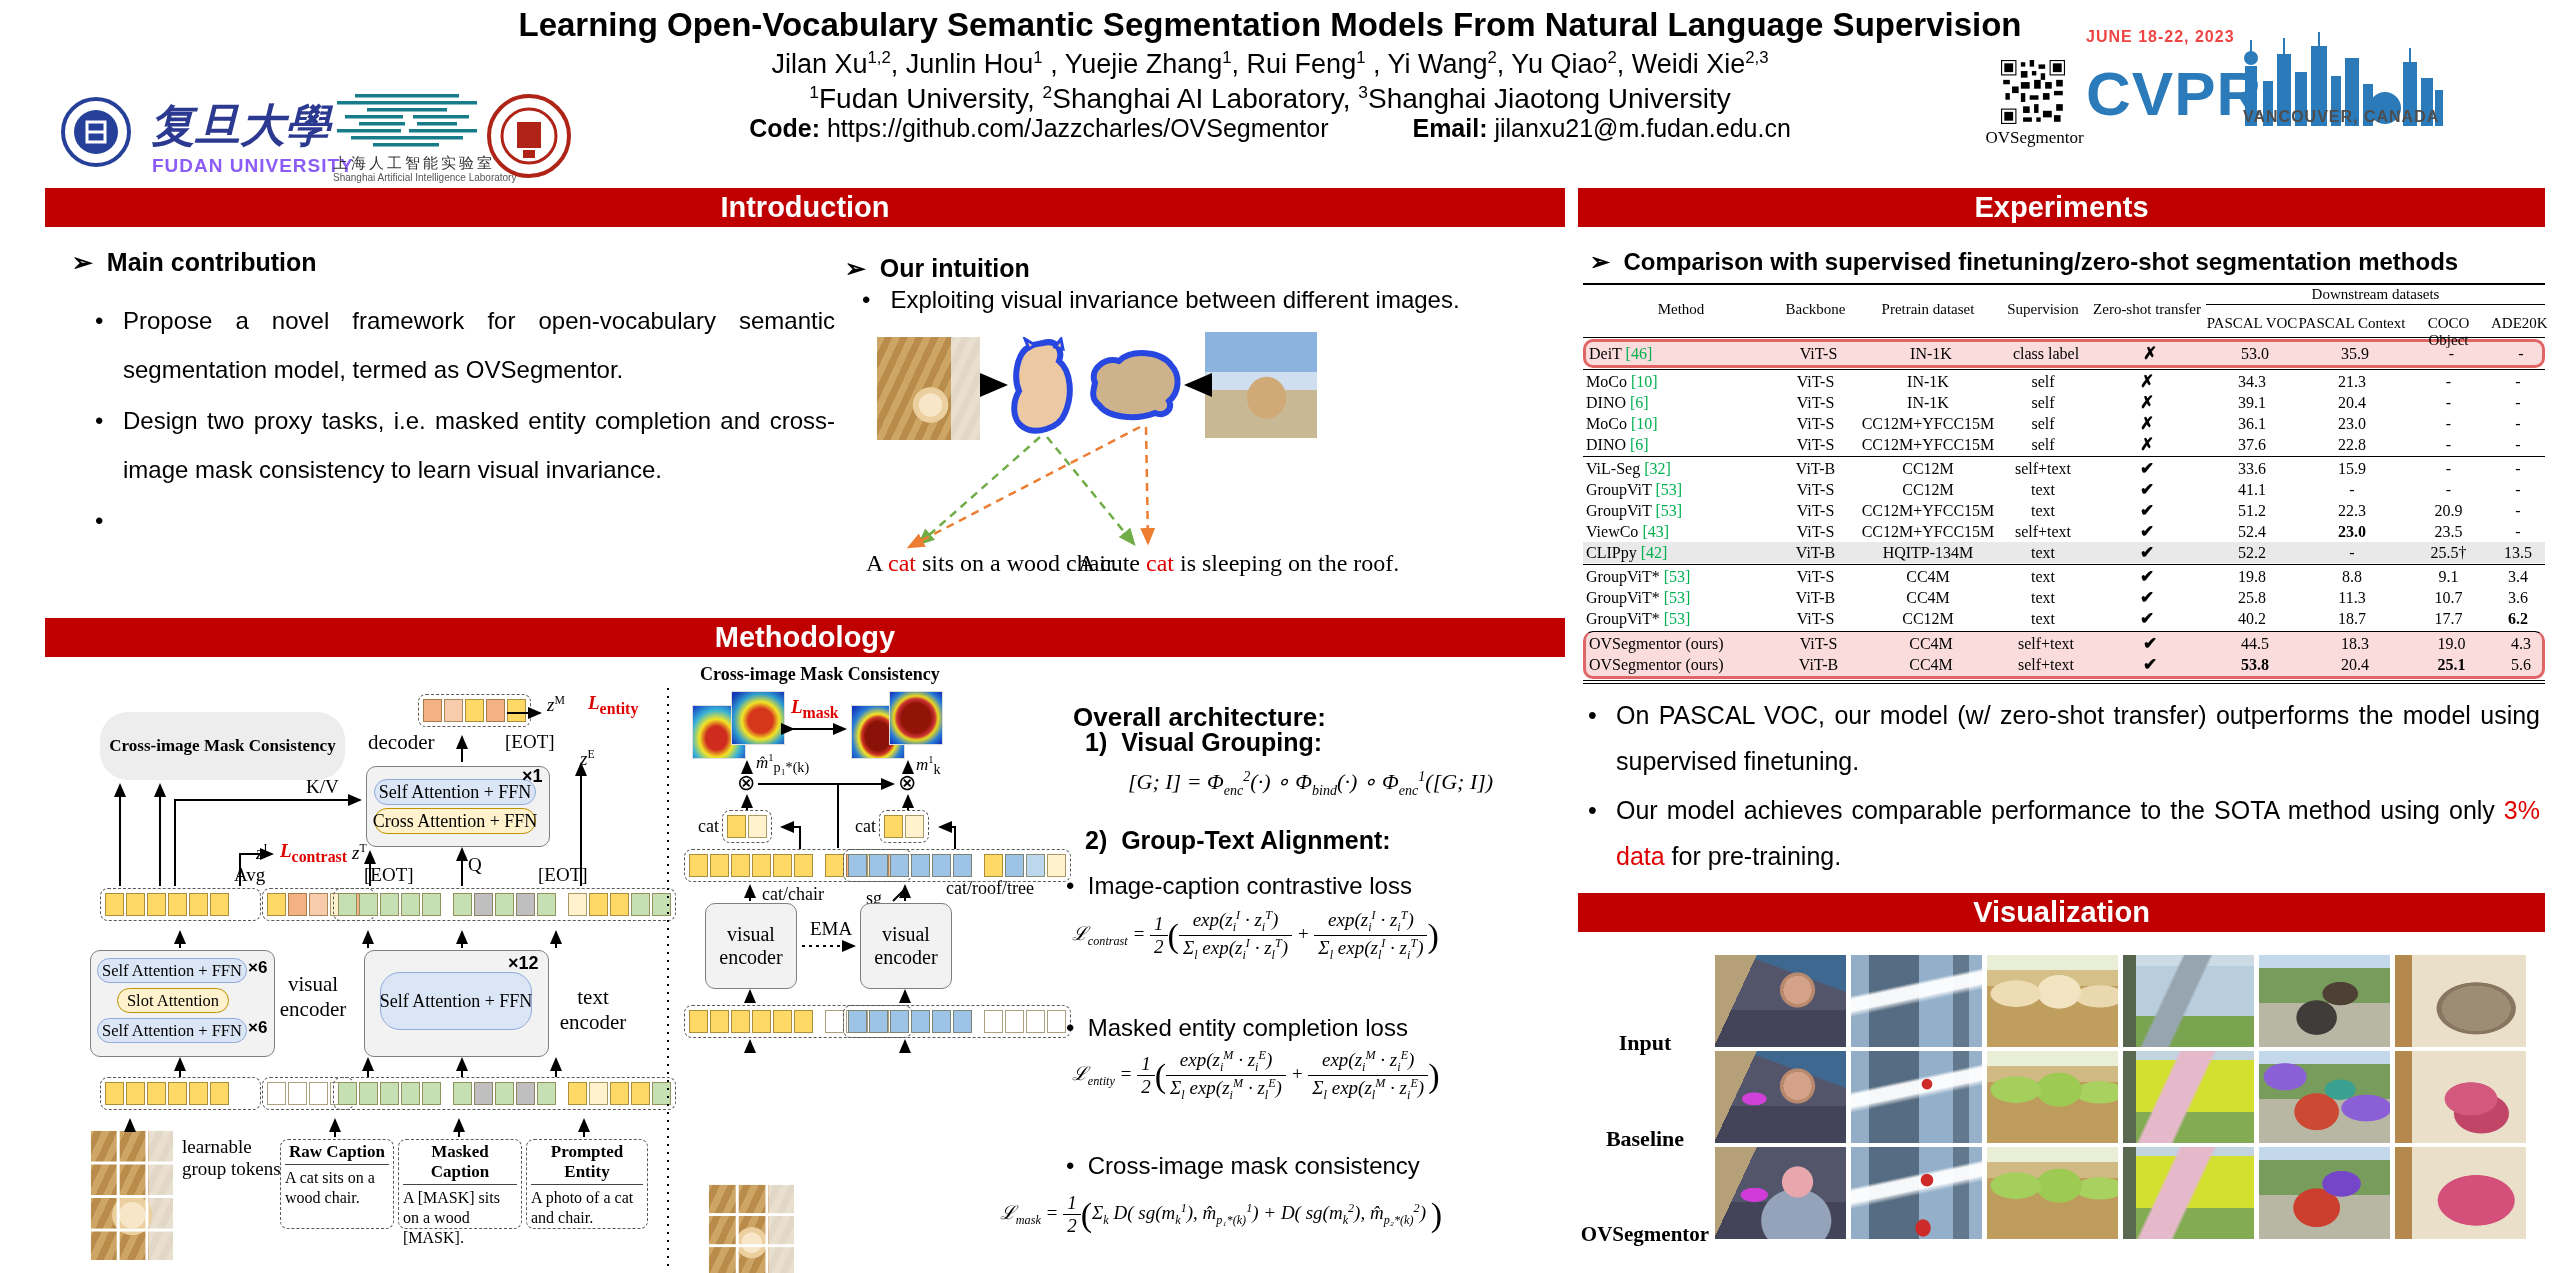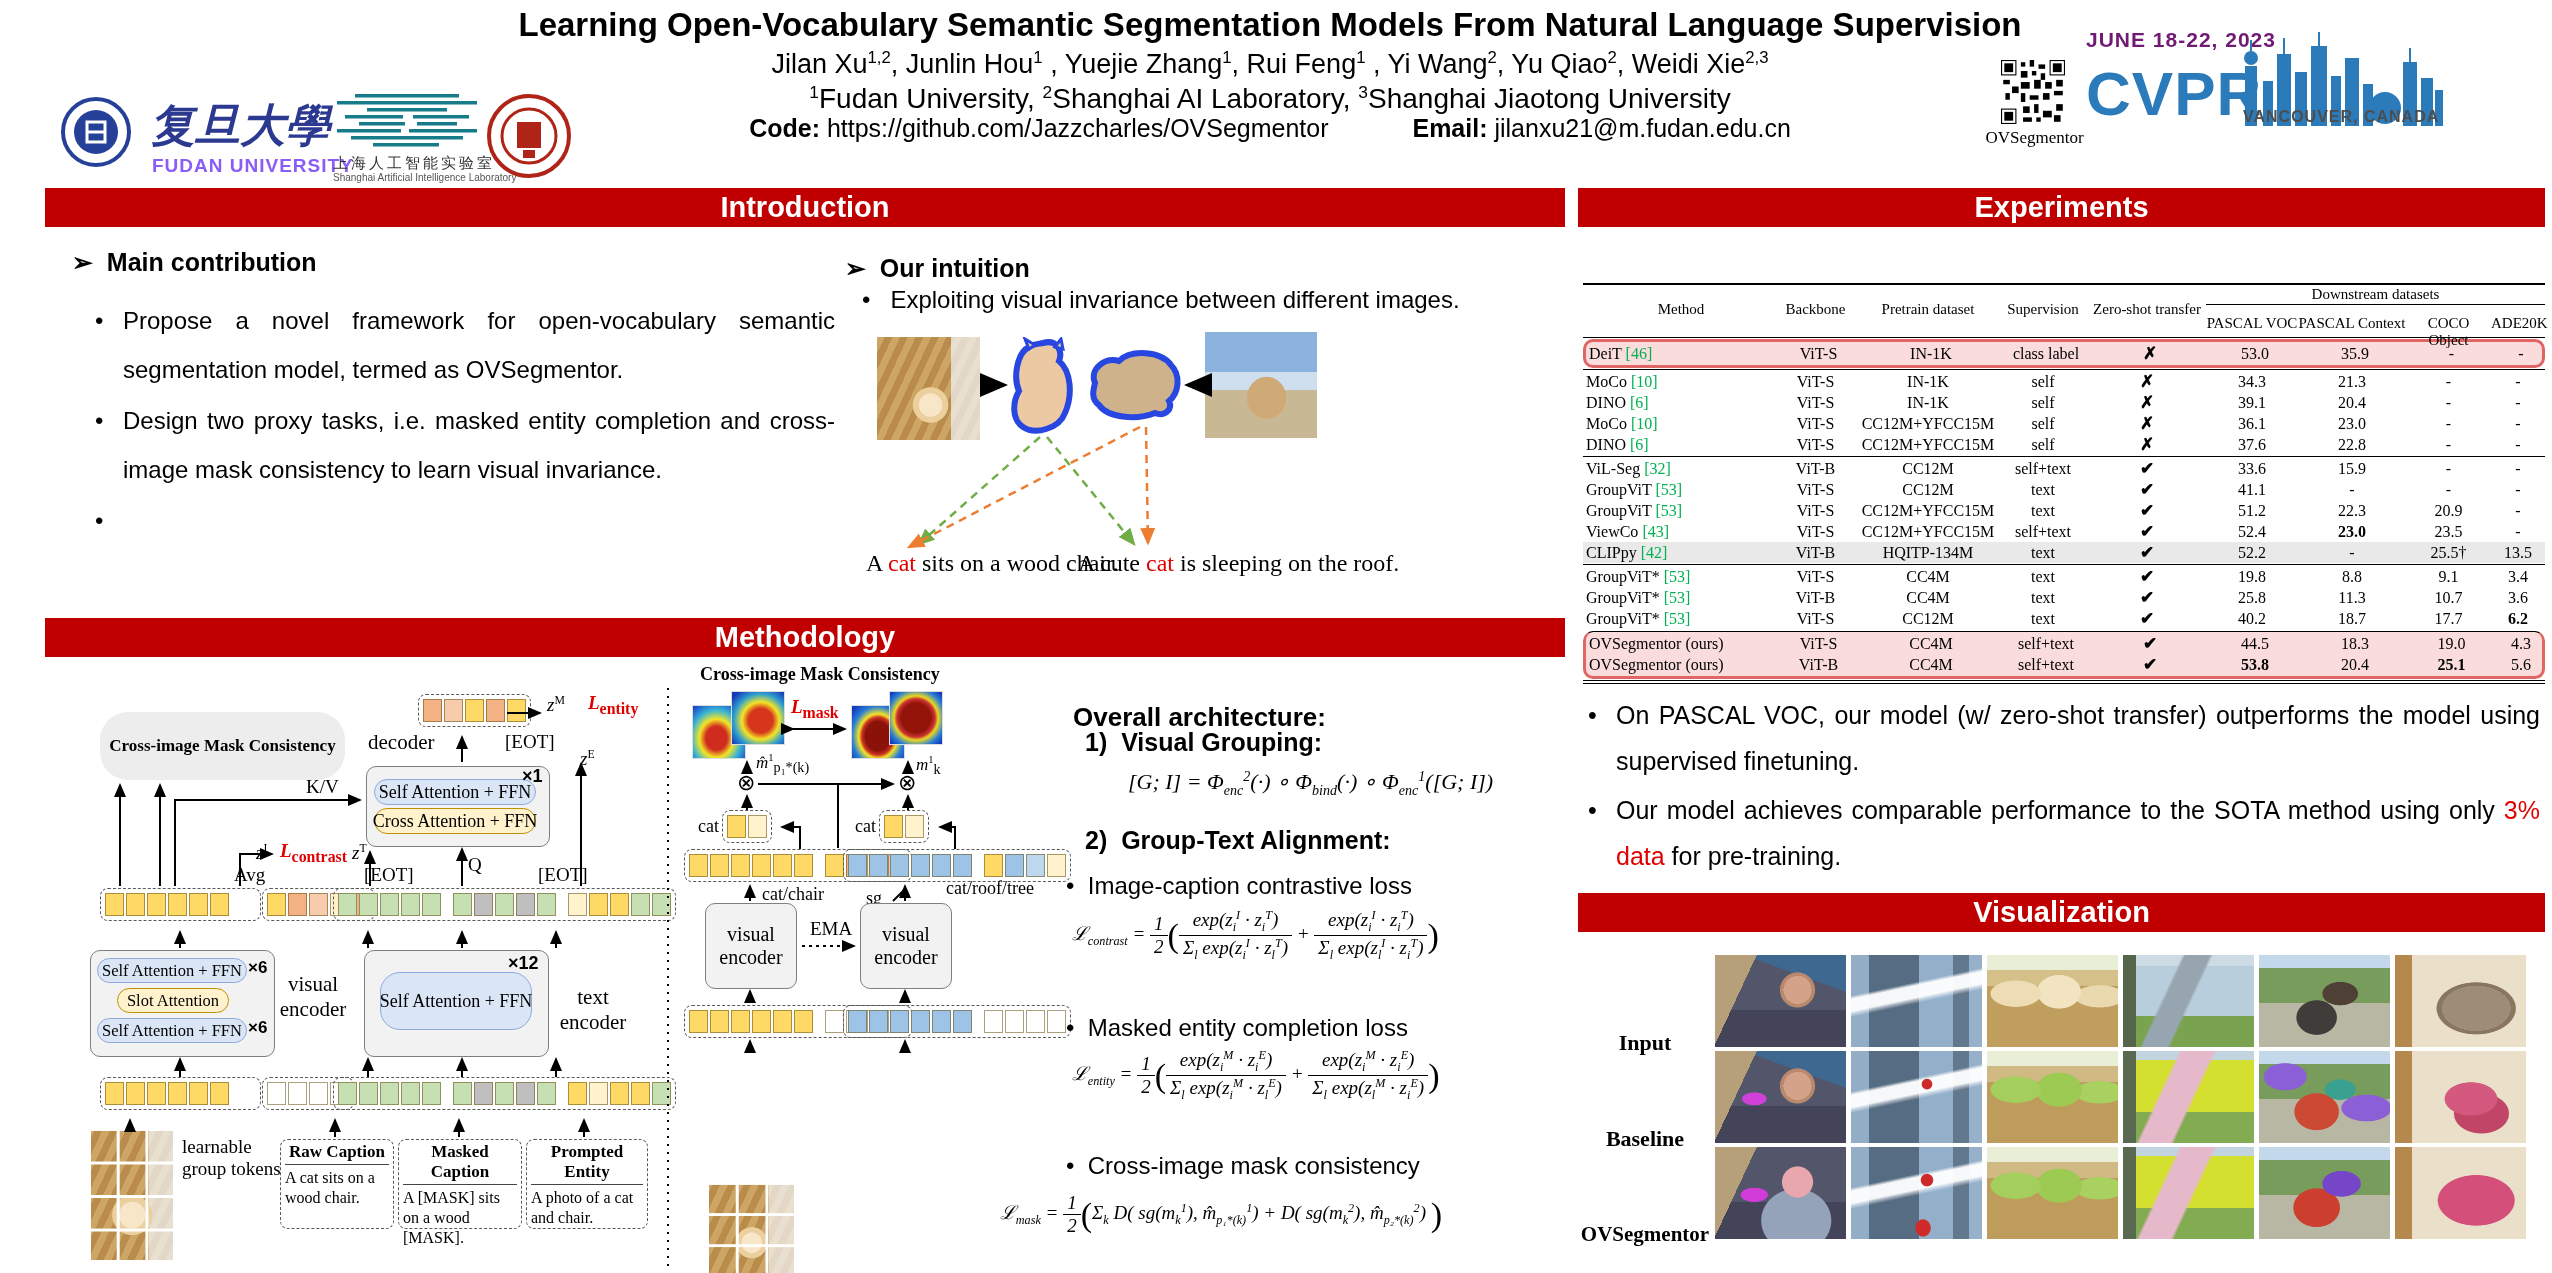--- a/index.html
+++ b/index.html
@@ -197,21 +197,21 @@
         <rect x="24" y="25" width="3" height="3"></rect>
     </g>
     <rect x="2" y="2" width="3" height="3" fill="#000"></rect>
       <rect x="24" y="2" width="3" height="3" fill="#000"></rect>
       <rect x="2" y="24" width="3" height="3" fill="#000"></rect>
     <rect x="1" y="1" width="5" height="5" fill="none" stroke="#fff" stroke-width="1"></rect>
     <rect x="23" y="1" width="5" height="5" fill="none" stroke="#fff" stroke-width="1"></rect>
     <rect x="1" y="23" width="5" height="5" fill="none" stroke="#fff" stroke-width="1"></rect>
   </svg>
   <div class="abs serif" style="left:1972px;top:128px;width:125px;text-align:center;font-size:17px;">OVSegmentor</div>
-  <div class="abs" style="left:2086px;top:28px;font-size:21px;font-weight:bold;color:#701a75;letter-spacing:1px;">JUNE 18-22, 2023</div>
+  <div class="abs" style="left:2086px;top:28px;font-size:16px;font-weight:bold;color:#ef4444;letter-spacing:1px;">JUNE 18-22, 2023</div>
   <div class="abs cvpr" style="left:2086px;top:58px;font-size:62px;letter-spacing:1px;">CVPR</div>
   <svg class="abs" style="left:2243px;top:26px;" width="200" height="100">
     <g fill="#2b7bbb">
       <rect x="2" y="40" width="12" height="60"></rect>
         <circle cx="8" cy="32" r="7"></circle>
         <rect x="7" y="14" width="2" height="14"></rect>
       <rect x="20" y="55" width="10" height="45"></rect>
         <rect x="34" y="28" width="14" height="72"></rect>
         <rect x="40" y="12" width="2" height="16"></rect>
       <rect x="52" y="46" width="12" height="54"></rect>
@@ -271,20 +271,24 @@
   </svg>
   <div class="abs img-roof" style="left:1205px;top:332px;width:112px;height:106px;"></div>
 
   <div class="abs caption" style="left:866px;top:550px;">
     <span>A </span><span class="red">cat</span><span> sits on a wood chair.</span>
   </div>
   <div class="abs caption" style="left:1078px;top:550px;">
     <span>A cute </span><span class="red">cat</span><span> is sleeping on the roof.</span>
   </div>
 
+  <div class="abs" style="left:1590px;top:248px;font-size:24px;font-weight:bold;">
+    <span>➢</span>&nbsp;
+    <span>Comparison with supervised finetuning/zero-shot segmentation methods</span>
+  </div>
 
   <div class="abs" id="exp-table">
     <div id="exp-head">
       <span class="h-main" style="left:0;width:190px;text-align:center;padding-left:3px;">Method</span>
       <span class="h-main" style="left:190px;width:85px;">Backbone</span>
       <span class="h-main" style="left:275px;width:140px;">Pretrain dataset</span>
       <span class="h-main" style="left:415px;width:90px;">Supervision</span>
       <span class="h-main" style="left:505px;width:118px;">Zero-shot transfer</span>
       <span class="h-group">Downstream datasets</span>
       <span class="h-sub" style="left:623px;width:92px;">PASCAL VOC</span>

